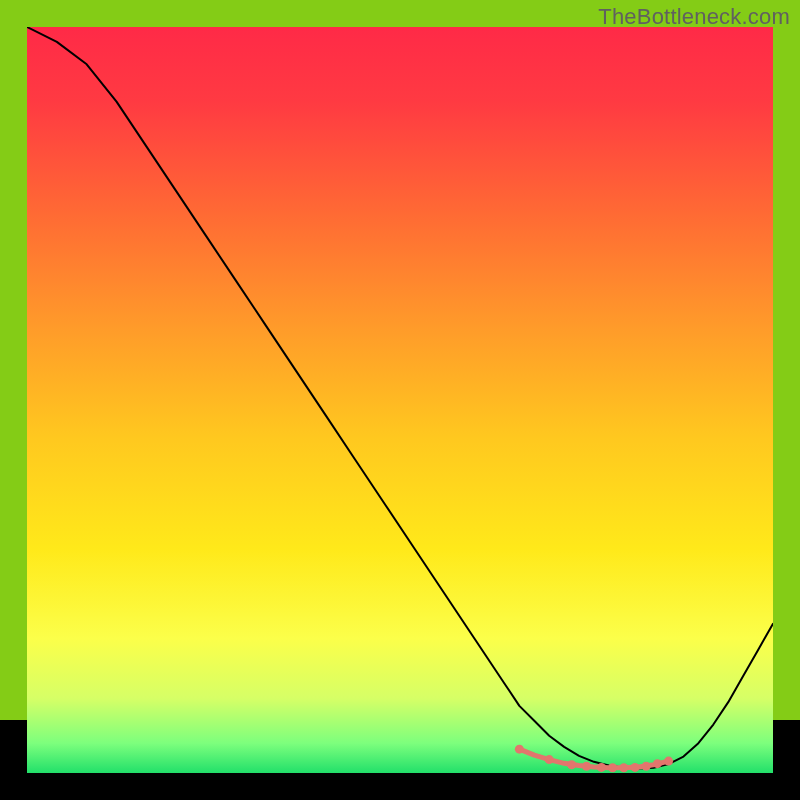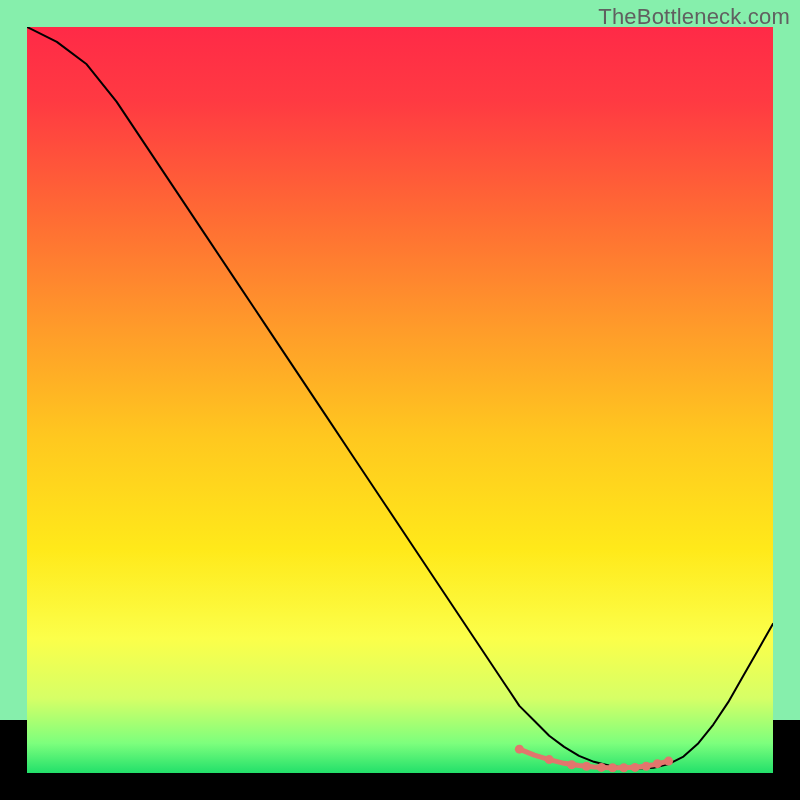--- a/index.html
+++ b/index.html
@@ -8,21 +8,21 @@
     width: 800px;
     height: 800px;
     background: #000;
     overflow: hidden;
     font-family: Arial, Helvetica, sans-serif;
   }
   .outer {
     position: relative;
     width: 800px;
     height: 720px;
-    background: #86efac;
+    background: #84cc16;
   }
   .watermark {
     position: absolute;
     top: 4px;
     right: 10px;
     color: #606060;
     font-size: 22px;
     font-weight: 500;
     letter-spacing: 0.2px;
     z-index: 10;

